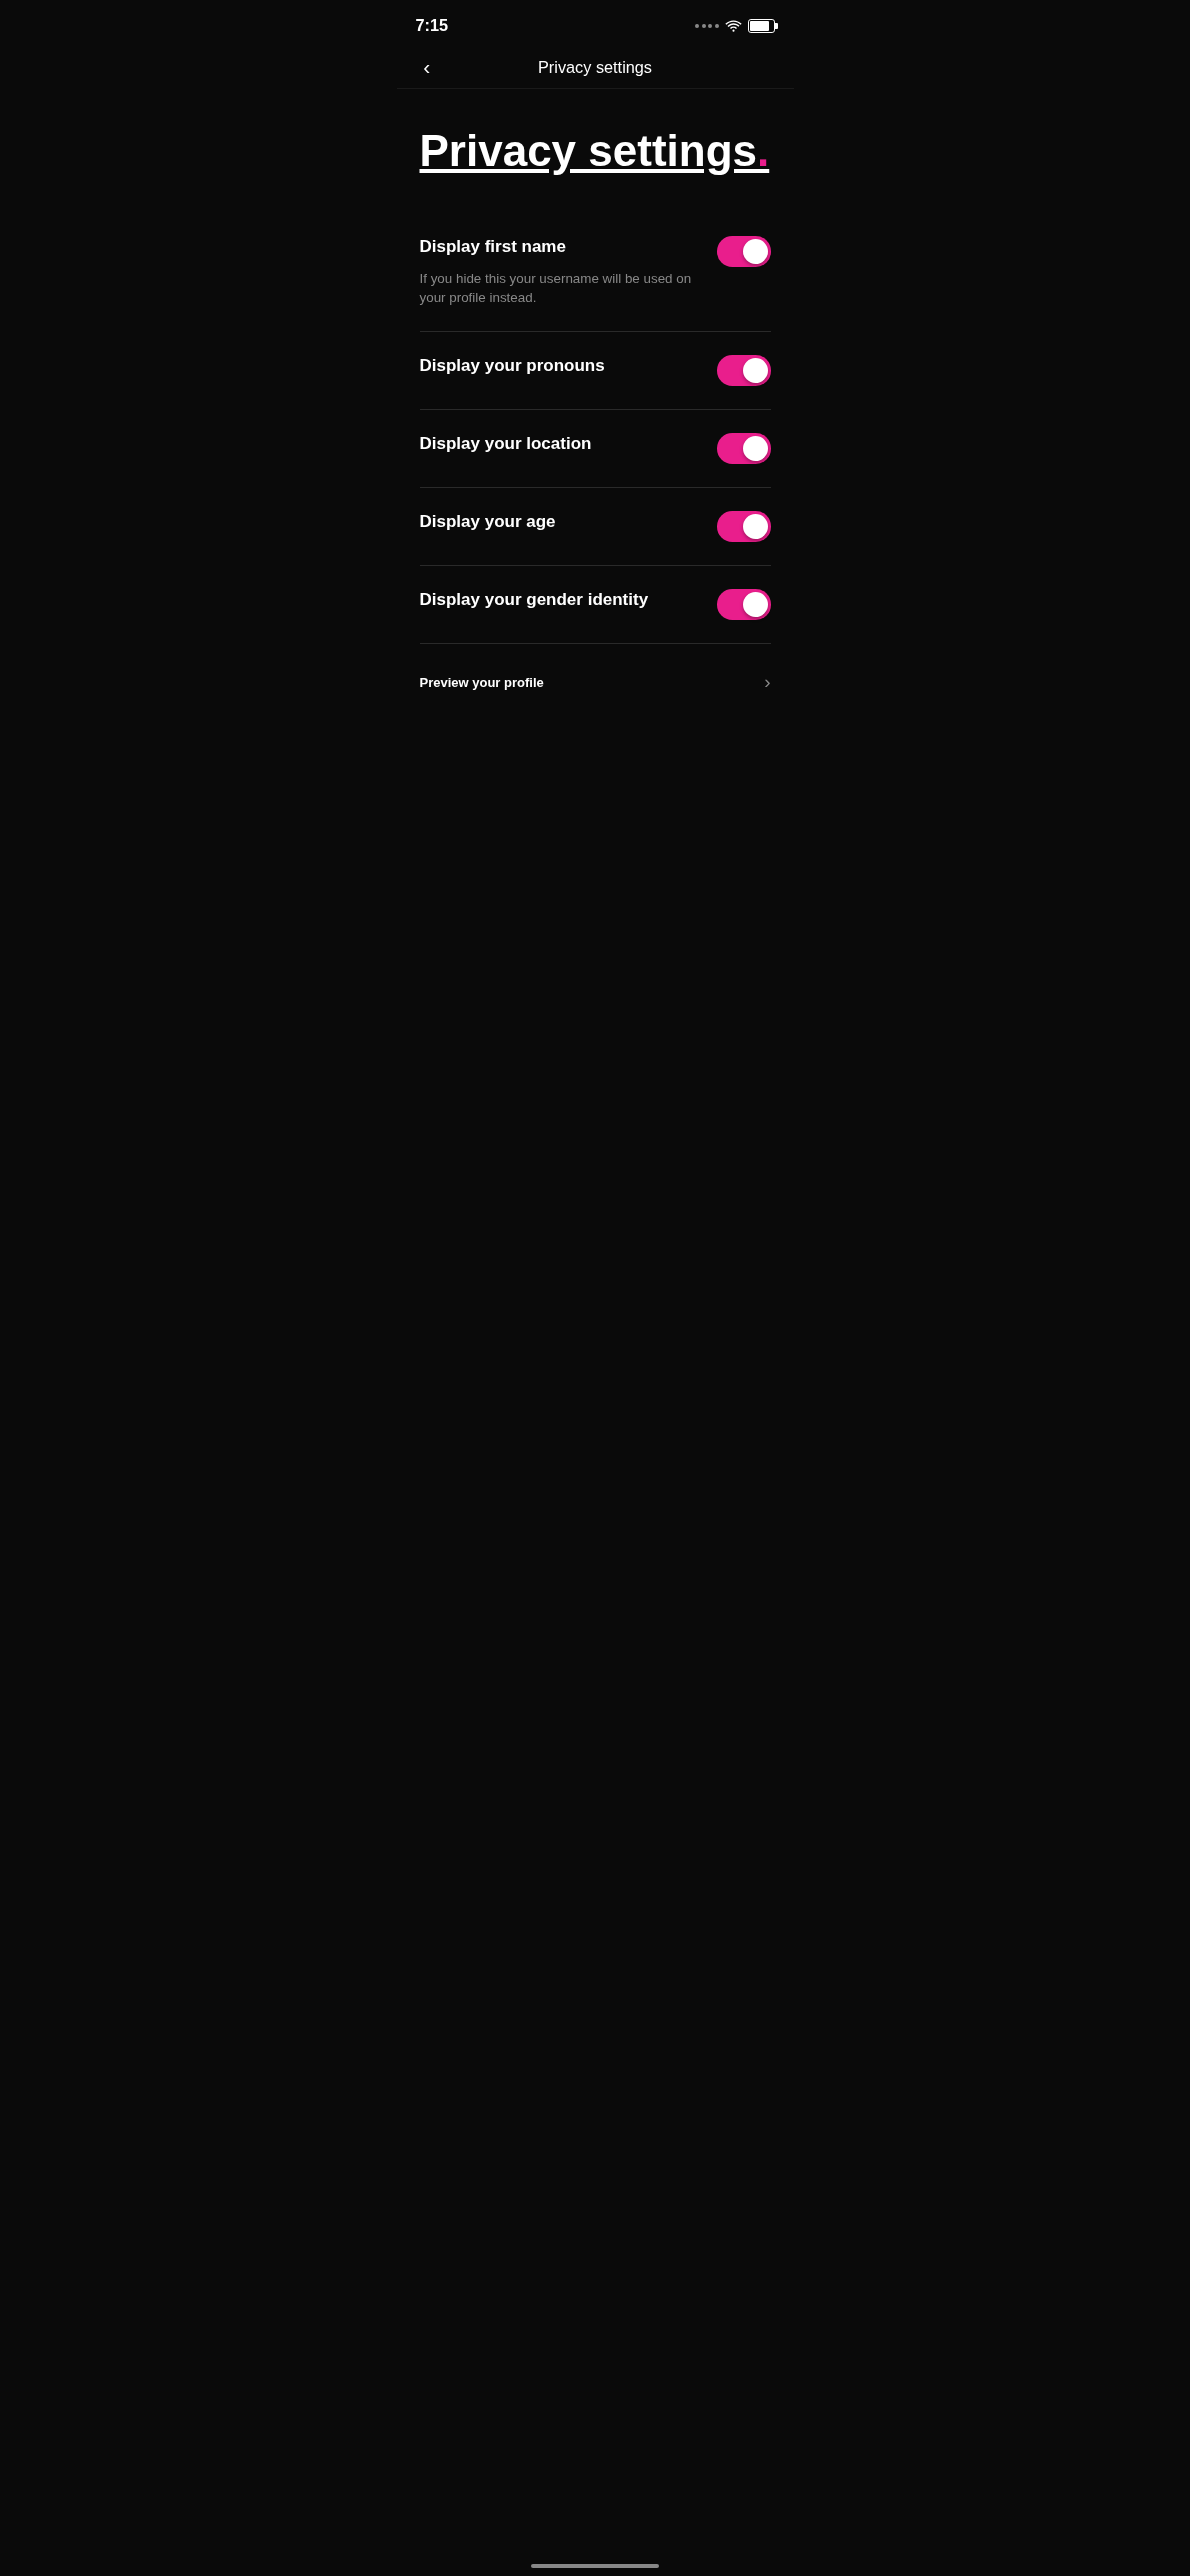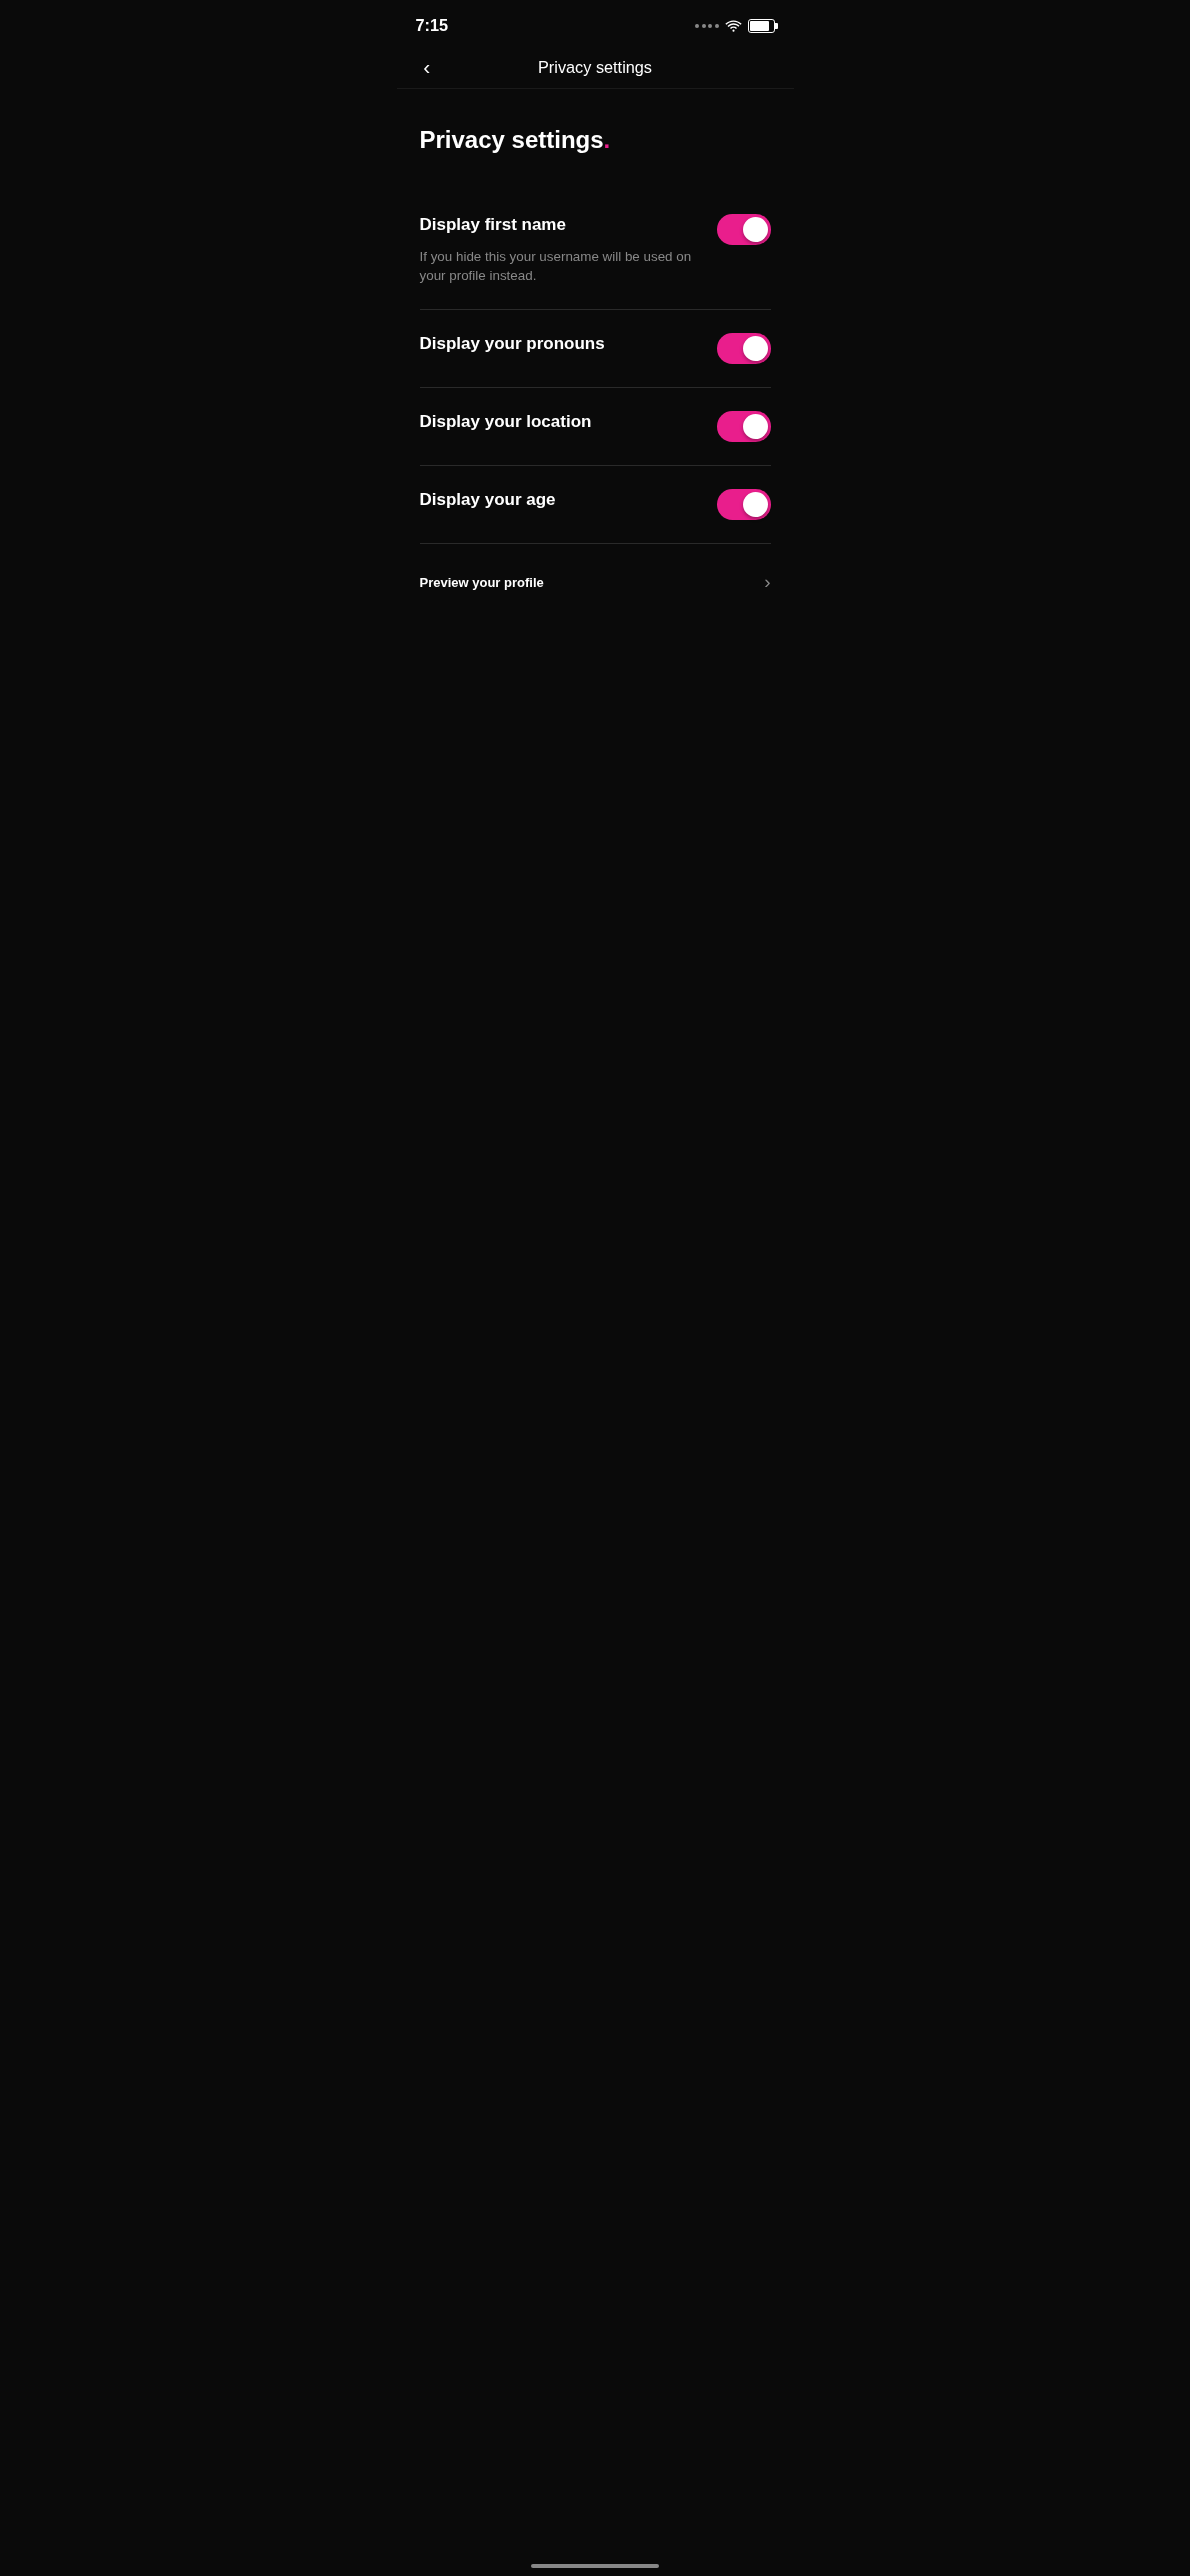--- a/index.html
+++ b/index.html
@@ -114,24 +114,25 @@
     
     .main-content {
       padding: 38px 23px 0;
     }
 
     .page-heading {
       margin-bottom: 38px;
     }
 
     .page-heading h1 {
-      font-size: 24px;
+      font-size: 44px;
       font-weight: 700;
       color: #ffffff;
       line-height: 1.1;
+      text-decoration: underline;
     }
 
     .page-heading h1 span.dot {
       color: #e91e8c;
     }
 
     
     .settings-list {
       display: flex;
       flex-direction: column;
@@ -308,20 +309,30 @@
       <div class="setting-text">
         <div class="setting-label">Display your age</div>
       </div>
       <div class="toggle-wrapper">
         <div class="toggle">
           <div class="toggle-knob"></div>
         </div>
       </div>
     </div>
 
+    <div class="setting-item">
+      <div class="setting-text">
+        <div class="setting-label">Display your gender identity</div>
+      </div>
+      <div class="toggle-wrapper">
+        <div class="toggle">
+          <div class="toggle-knob"></div>
+        </div>
+      </div>
+    </div>
 
     <div class="preview-item">
       <span class="preview-label">Preview your profile</span>
       <span class="chevron-icon">›</span>
     </div>
 
   </div>
 </div>
 
 <div class="home-indicator"></div>

